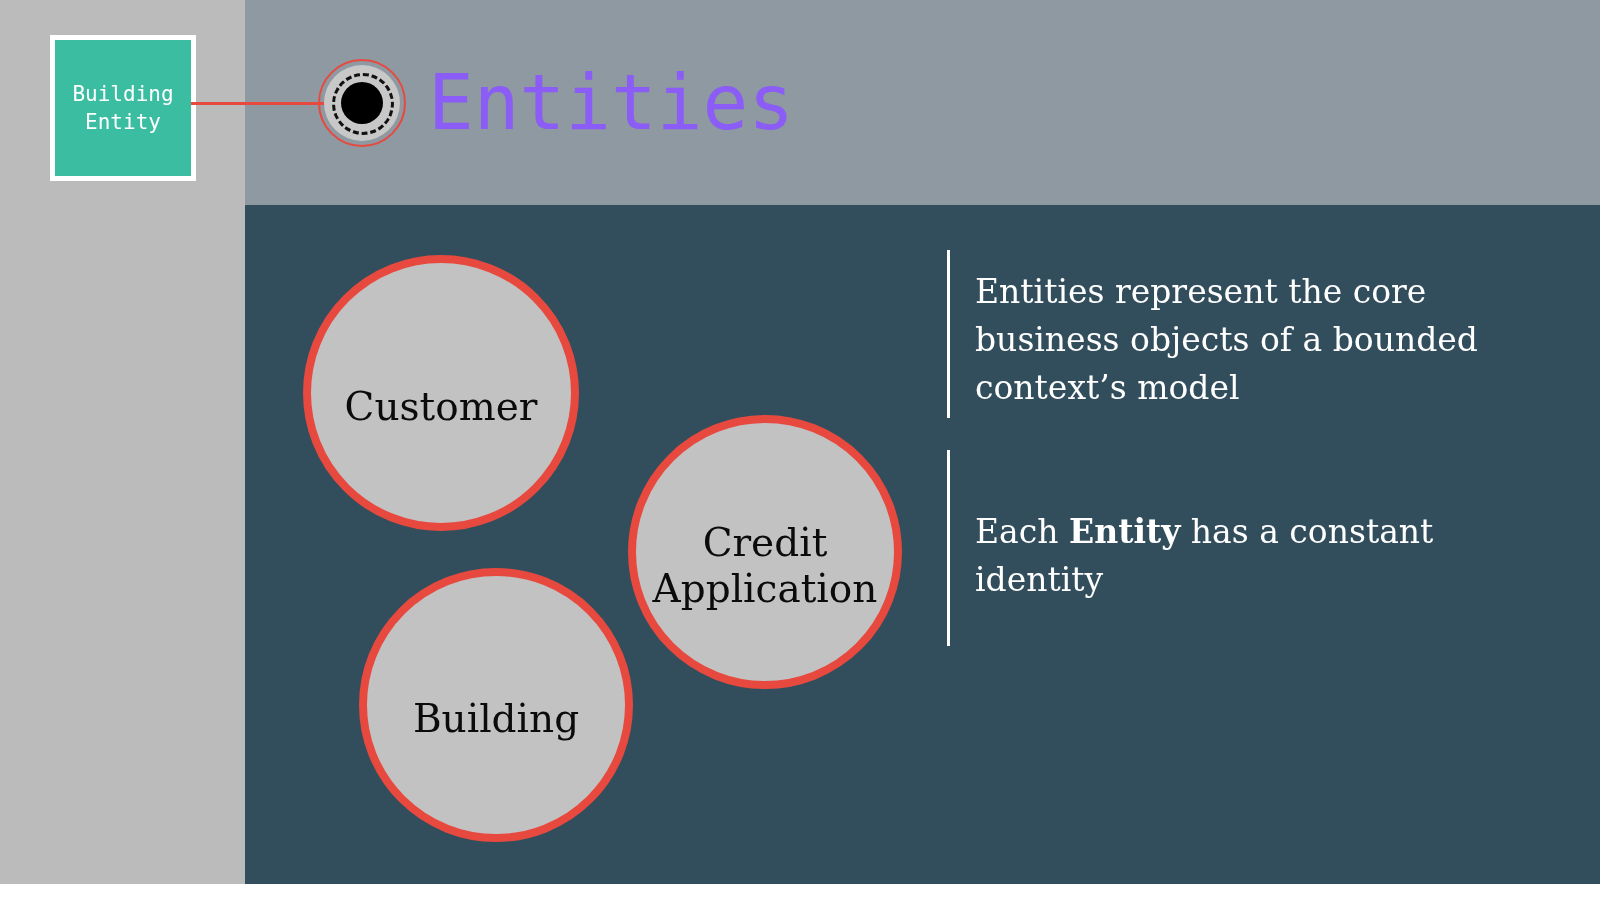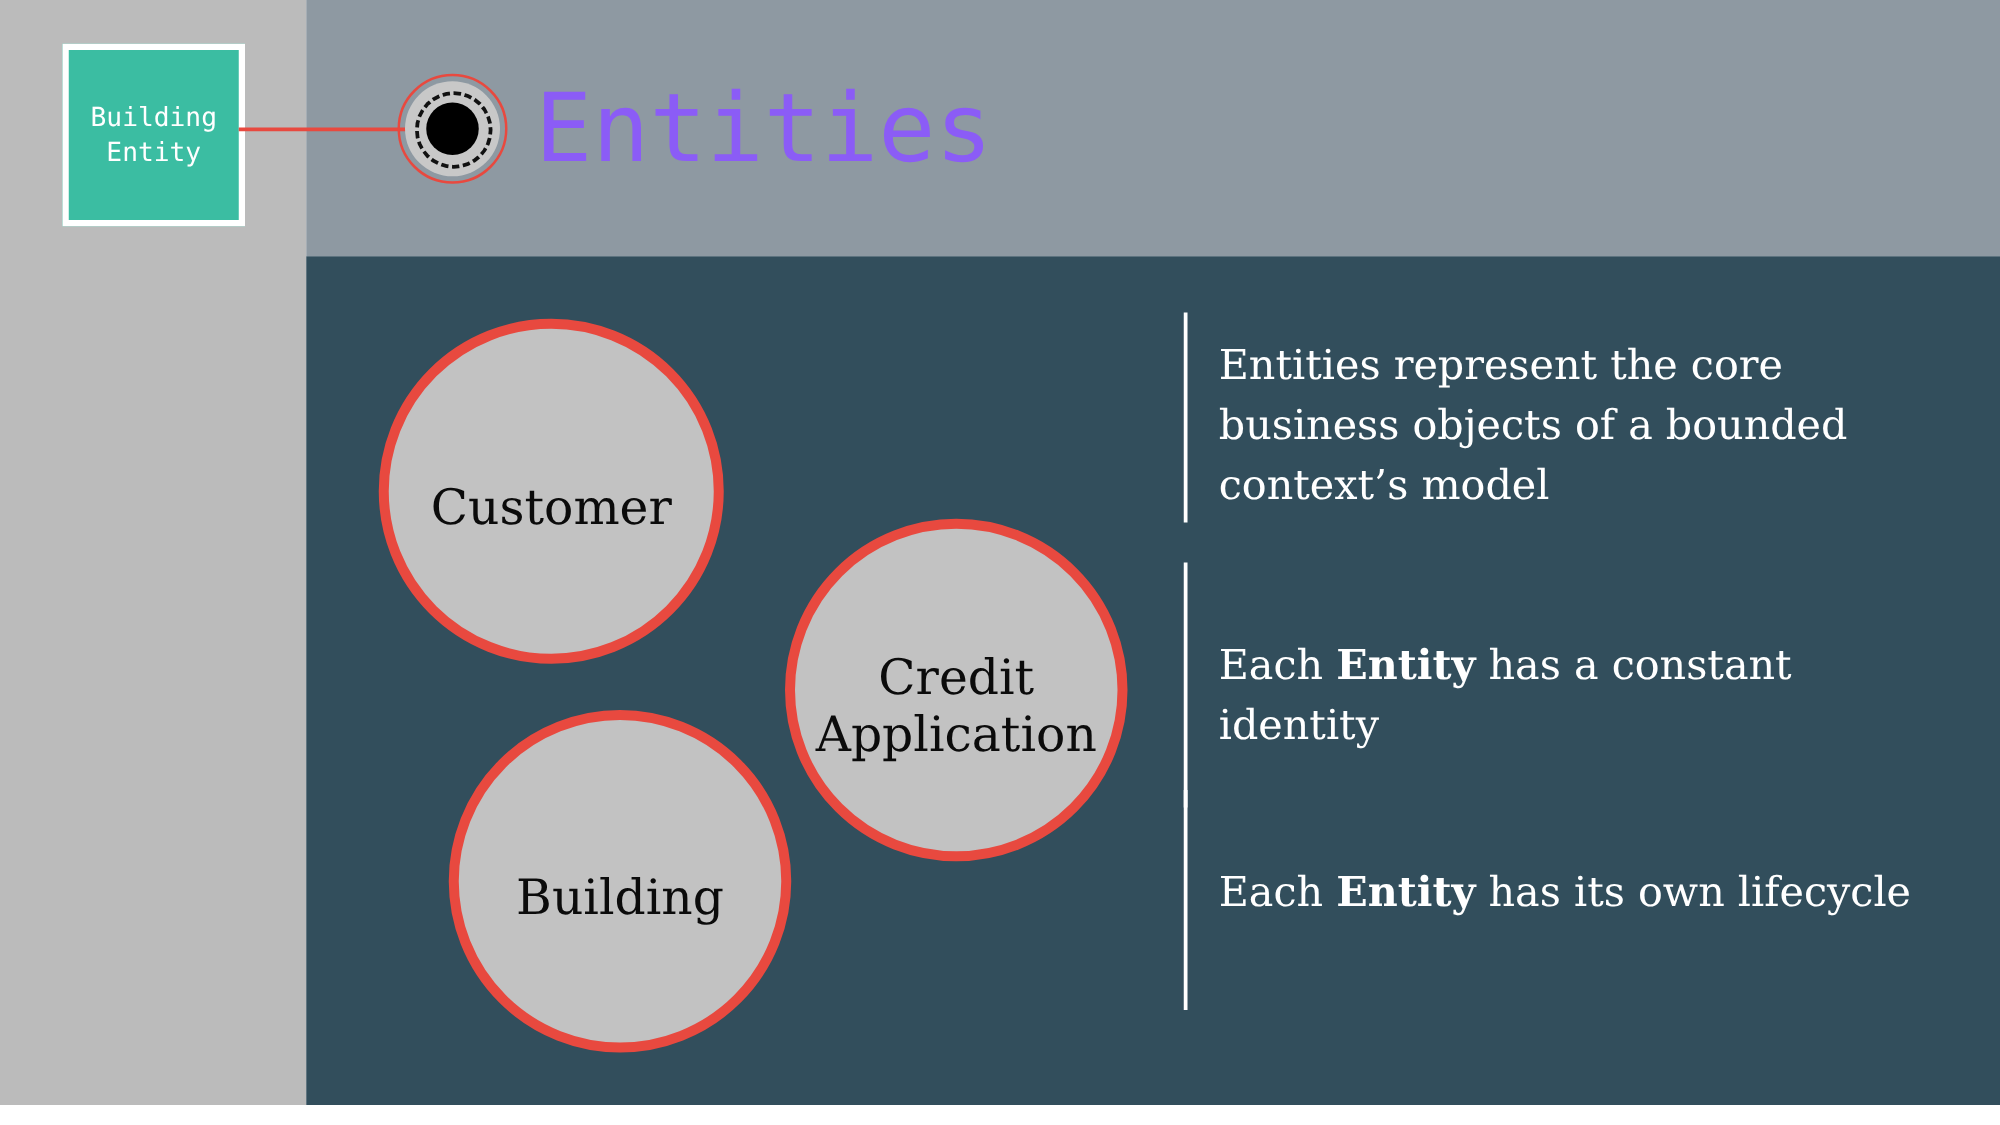--- a/index.html
+++ b/index.html
@@ -264,22 +264,16 @@
       </div>
     </div>
 
     <div class="statement" id="statement-1">
       <div class="rule"></div>
       <div class="statement-text">
         <span>Each </span><b>Entity</b><span> has a constant identity</span>
       </div>
     </div>
 
-    <div class="statement" id="statement-2">
-      <div class="rule"></div>
-      <div class="statement-text">
-        <span>Each </span><b>Entity</b><span> has its own lifecycle</span>
-      </div>
-    </div>
 
   </div>
 
 </div>
 
 </body></html>

